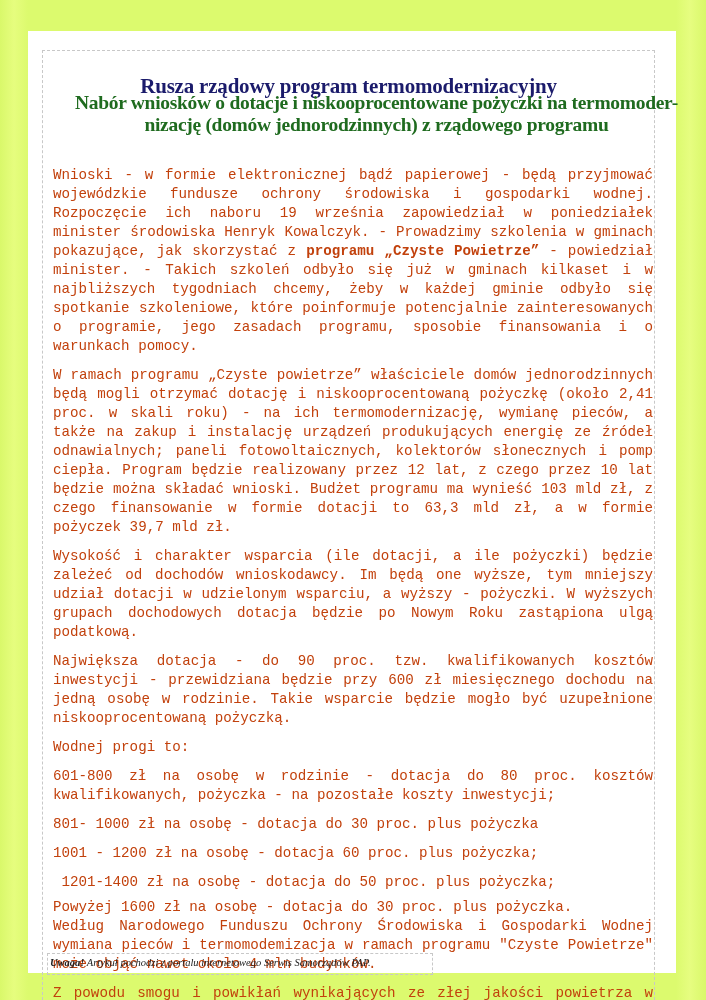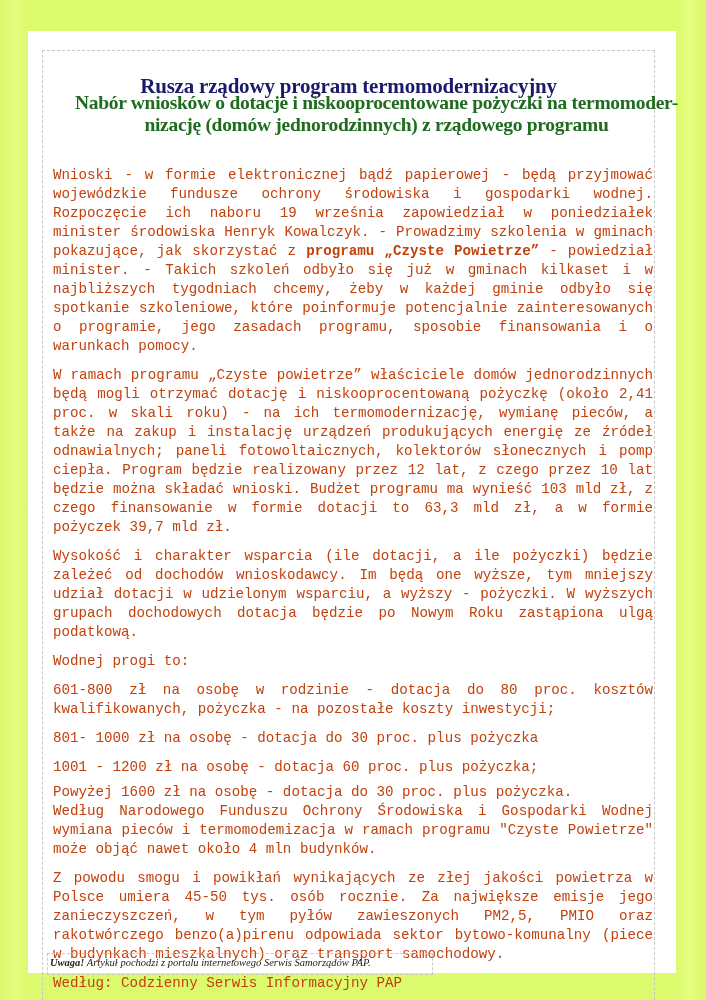--- a/index.html
+++ b/index.html
@@ -57,23 +57,25 @@
 
 <div class="subtitle">
   <div>Nabór wniosków o dotacje i niskooprocentowane pożyczki na termomoder-</div>
   <div>nizację (domów jednorodzinnych) z rządowego programu</div>
 </div>
 
 <div class="body">
   <p><span>Wnioski - w formie elektronicznej bądź papierowej - będą przyjmować wojewódzkie fundusze ochrony środowiska i gospodarki wodnej. Rozpoczęcie ich naboru 19 września zapowiedział w poniedziałek minister środowiska Henryk Kowalczyk. - Prowadzimy szkolenia w gminach pokazujące, jak skorzystać z </span><b>programu „Czyste Powietrze”</b><span> - powiedział minister. - Takich szkoleń odbyło się już w gminach  kilkaset i w najbliższych tygodniach chcemy, żeby w każdej gminie odbyło się spotkanie szkoleniowe, które poinformuje potencjalnie zainteresowanych o programie, jego zasadach programu, sposobie finansowania i o warunkach pomocy.</span></p>
   <p>W ramach programu „Czyste powietrze” właściciele domów jednorodzinnych będą mogli otrzymać dotację i niskooprocentowaną pożyczkę (około 2,41 proc. w skali roku) - na ich termomodernizację, wymianę pieców, a także na zakup i instalację urządzeń produkujących energię ze źródeł odnawialnych; paneli fotowoltaicznych, kolektorów słonecznych i pomp ciepła. Program będzie realizowany przez 12 lat, z czego przez 10 lat będzie można składać wnioski. Budżet programu ma wynieść 103 mld zł, z czego finansowanie w formie dotacji to 63,3 mld zł, a w formie pożyczek 39,7 mld zł.</p>
   <p>Wysokość i charakter wsparcia (ile dotacji, a ile pożyczki) będzie zależeć od dochodów wnioskodawcy. Im będą one wyższe, tym mniejszy udział dotacji w udzielonym wsparciu, a wyższy - pożyczki. W wyższych grupach dochodowych dotacja będzie po Nowym Roku zastąpiona ulgą podatkową.</p>
+  <p>Największa dotacja - do 90 proc. tzw. kwalifikowanych kosztów inwestycji - przewidziana będzie przy 600 zł miesięcznego dochodu na jedną osobę w rodzinie. Takie wsparcie będzie mogło być uzupełnione niskooprocentowaną pożyczką.</p>
   <p>Wodnej progi to:</p>
   <p class="tight">601-800 zł na osobę w rodzinie - dotacja do 80 proc. kosztów kwalifikowanych, pożyczka - na pozostałe koszty inwestycji;</p>
   <p class="tight" style="white-space:pre">801- 1000 zł na osobę - dotacja do 30 proc. plus pożyczka</p>
   <p class="tight" style="white-space:pre">1001 - 1200 zł na osobę - dotacja 60 proc. plus pożyczka;</p>
+  <p class="tight" style="white-space:pre"> 1201-1400 zł na osobę - dotacja do 50 proc. plus pożyczka;</p>
   <p style="white-space:pre; margin-bottom:0">Powyżej 1600 zł na osobę - dotacja do 30 proc. plus pożyczka.</p>
   <p>Według Narodowego Funduszu Ochrony Środowiska i Gospodarki Wodnej wymiana pieców i termomodemizacja w ramach programu "Czyste Powietrze" może objąć nawet około 4 mln budynków.</p>
   <p>Z powodu smogu i powikłań wynikających ze złej jakości powietrza w Polsce umiera 45-50 tys. osób rocznie. Za największe emisje jego zanieczyszczeń, w tym pyłów zawieszonych PM2,5, PMIO oraz rakotwórczego benzo(a)pirenu odpowiada sektor bytowo-komunalny (piece w budynkach mieszkalnych) oraz transport samochodowy.</p>
   <p>Według: Codzienny Serwis Informacyjny PAP</p>
 </div>
 
 <div class="footer"><span class="em">Uwaga!</span><span> Artykuł pochodzi z portalu internetowego Serwis Samorządów PAP.</span></div>
 
 </body></html>

